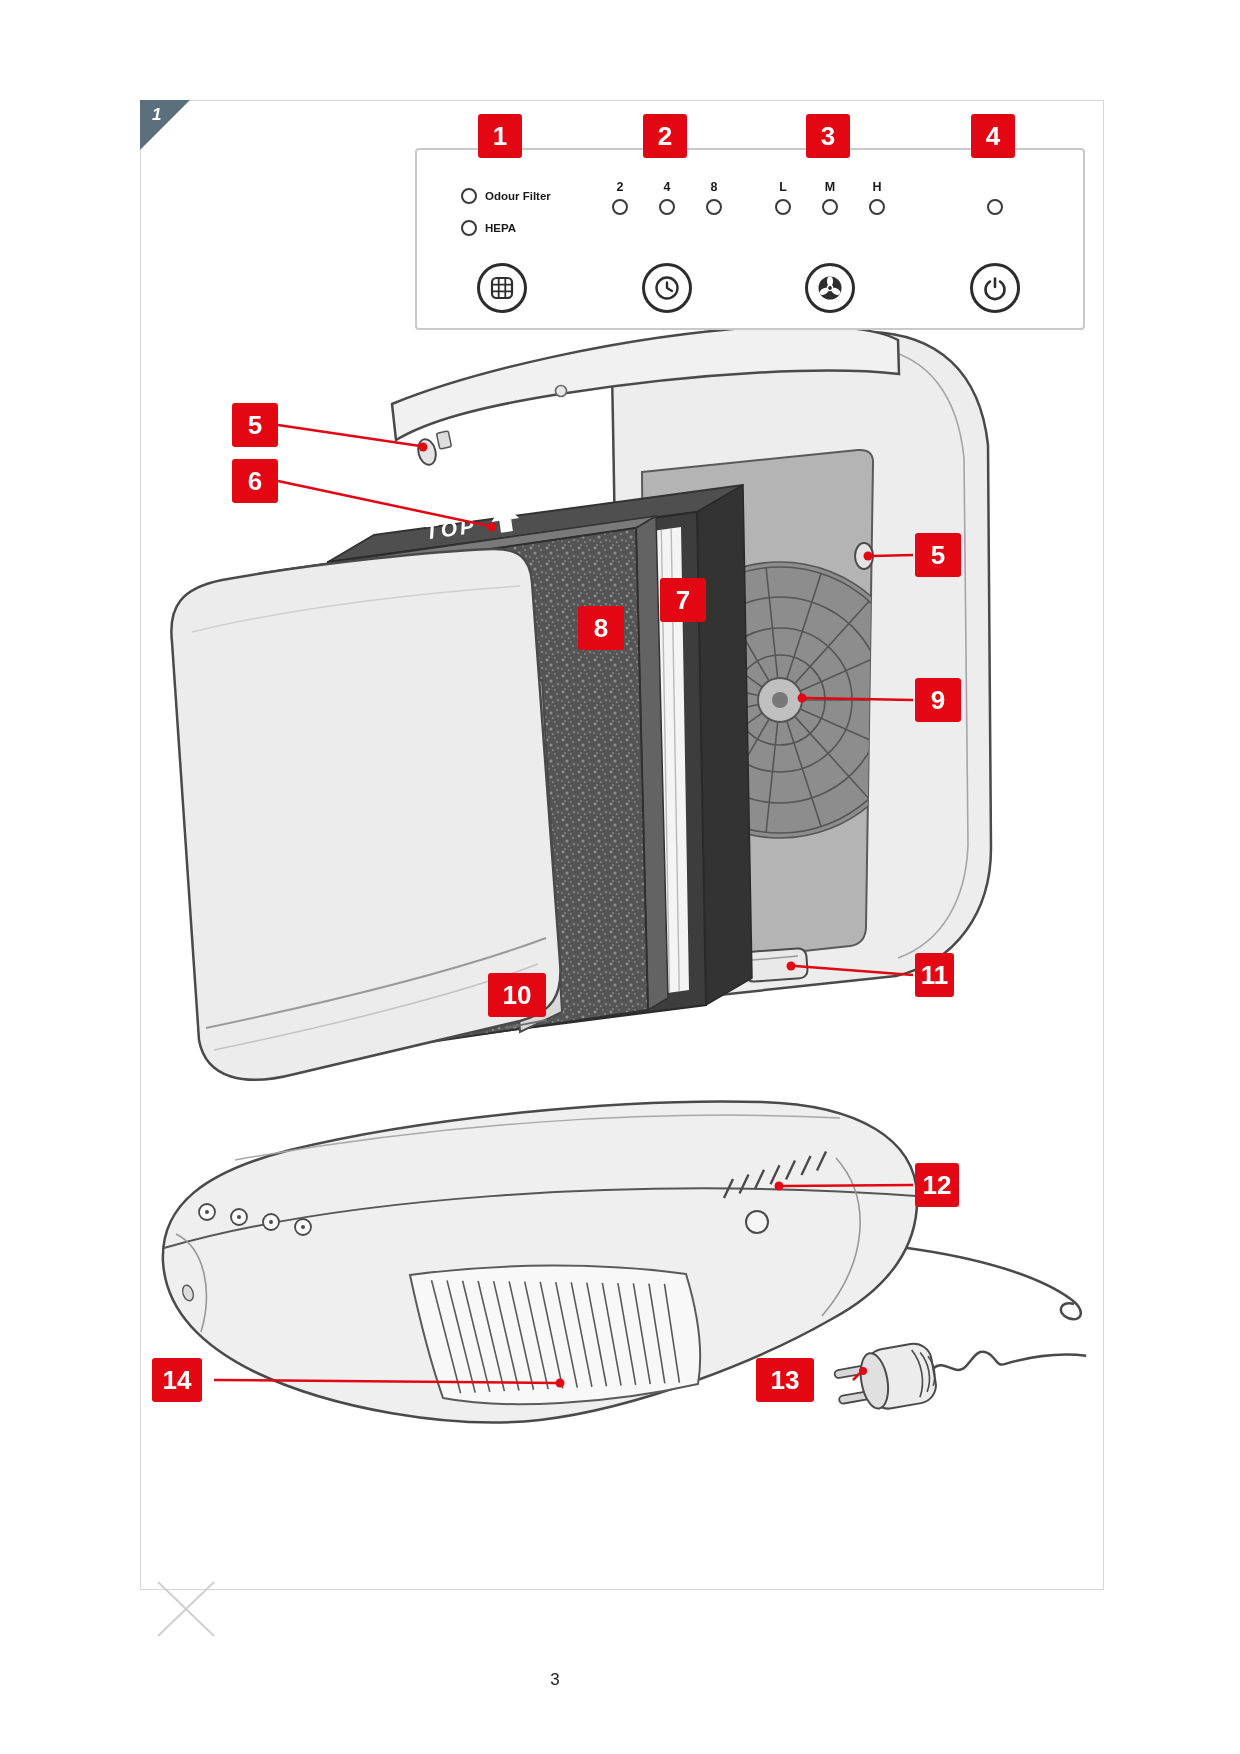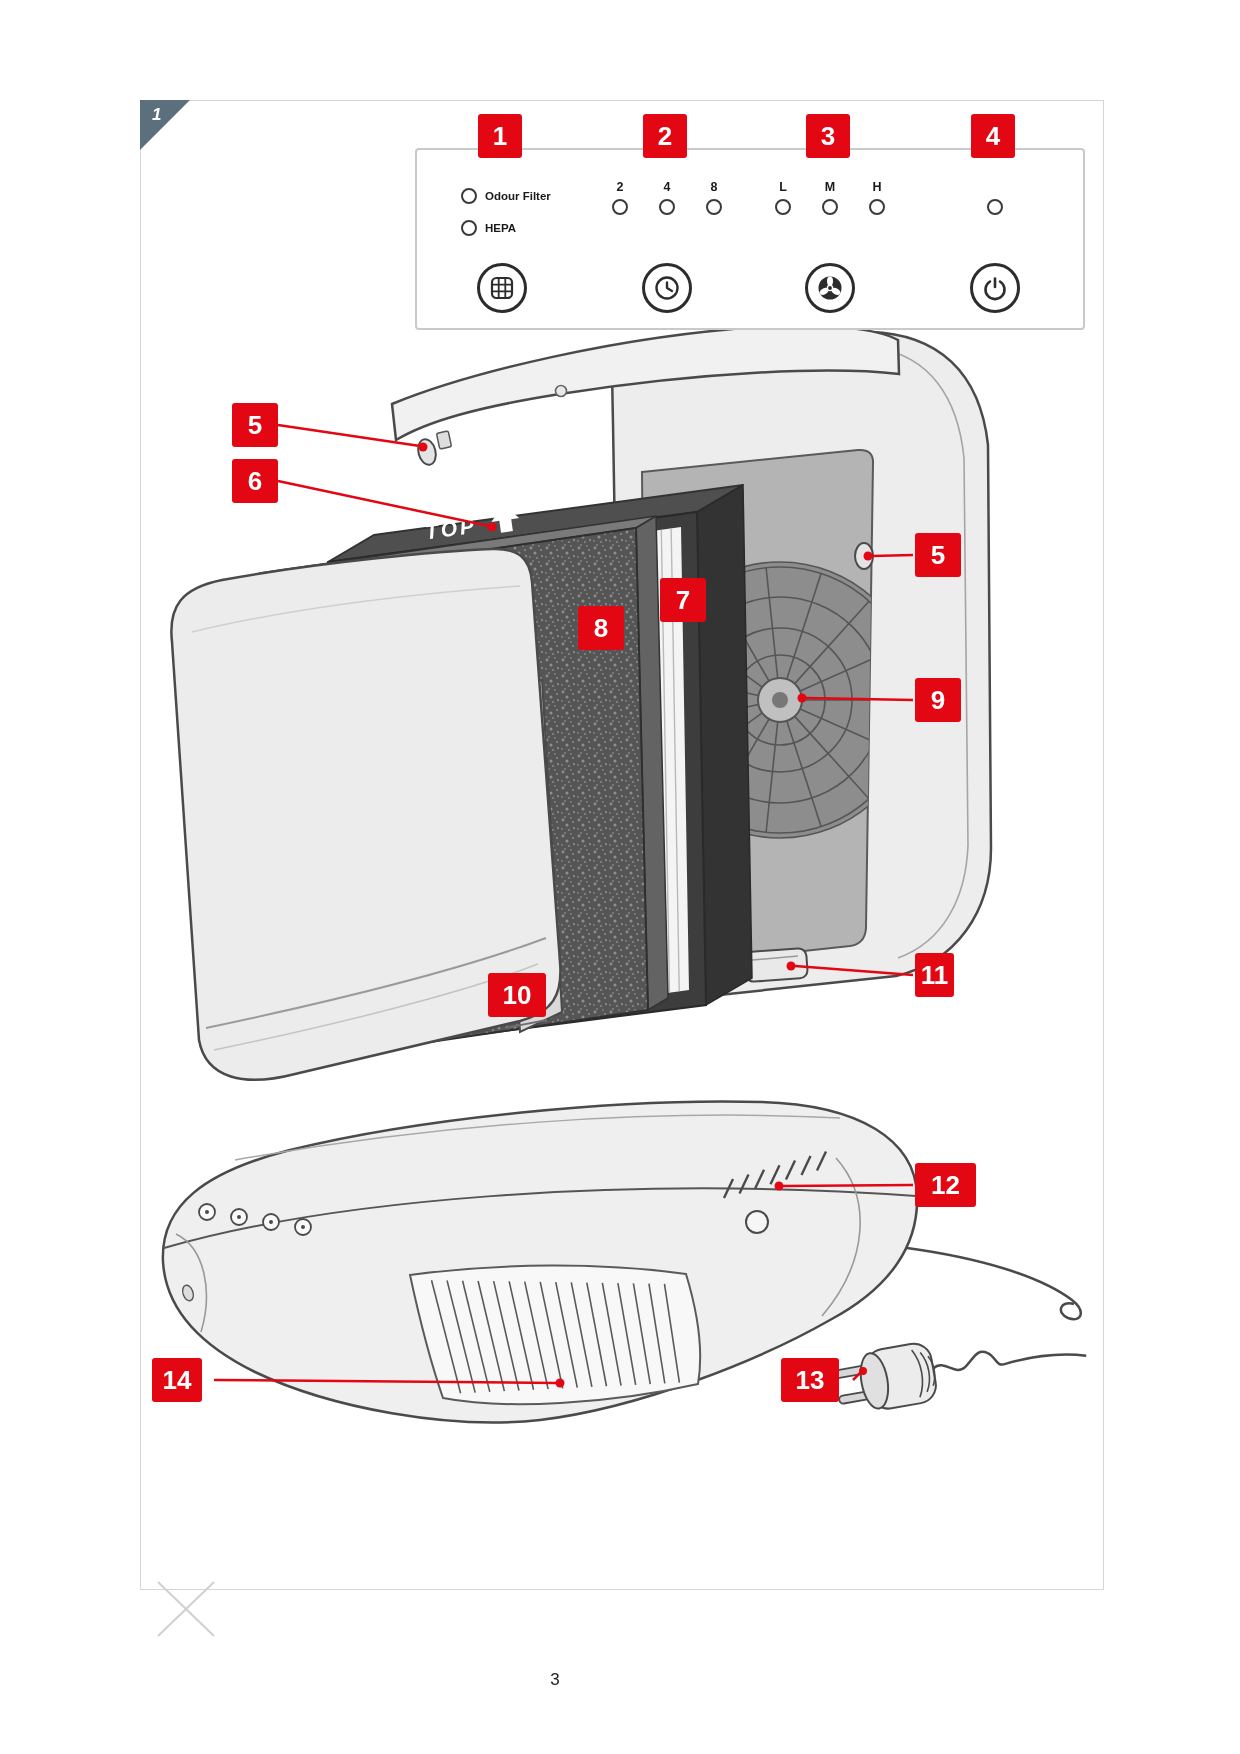--- a/index.html
+++ b/index.html
@@ -376,18 +376,18 @@
   <div class="callout" style="left:806px;top:114px;width:44px;">3</div>
   <div class="callout" style="left:971px;top:114px;width:44px;">4</div>
   <div class="callout" style="left:232px;top:403px;width:46px;">5</div>
   <div class="callout" style="left:232px;top:459px;width:46px;">6</div>
   <div class="callout" style="left:660px;top:578px;width:46px;">7</div>
   <div class="callout" style="left:578px;top:606px;width:46px;">8</div>
   <div class="callout" style="left:915px;top:678px;width:46px;">9</div>
   <div class="callout" style="left:915px;top:533px;width:46px;">5</div>
   <div class="callout" style="left:444px;top:973px;width:58px;margin-left:44px;">10</div>
   <div class="callout" style="left:915px;top:953px;width:39px;">11</div>
-  <div class="callout" style="left:915px;top:1163px;width:61px;">12</div>
-  <div class="callout" style="left:781px;top:1358px;width:58px;">13</div>
+  <div class="callout" style="left:915px;top:1163px;width:44px;">12</div>
+  <div class="callout" style="left:756px;top:1358px;width:58px;">13</div>
   <div class="callout" style="left:152px;top:1358px;width:50px;">14</div>
 
   <div class="page-num">3</div>
 </div>
 
 </body></html>

